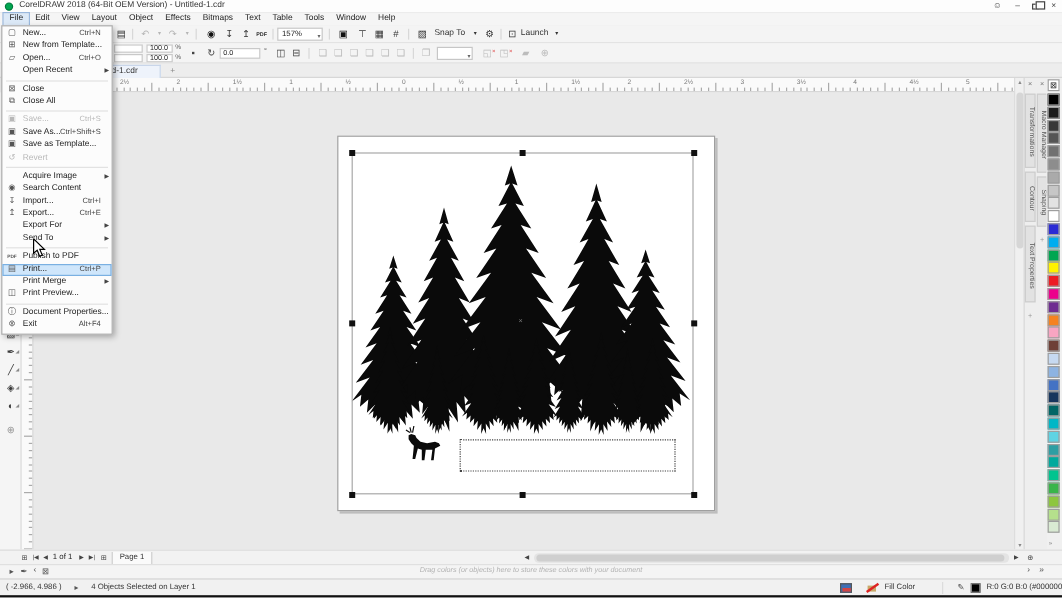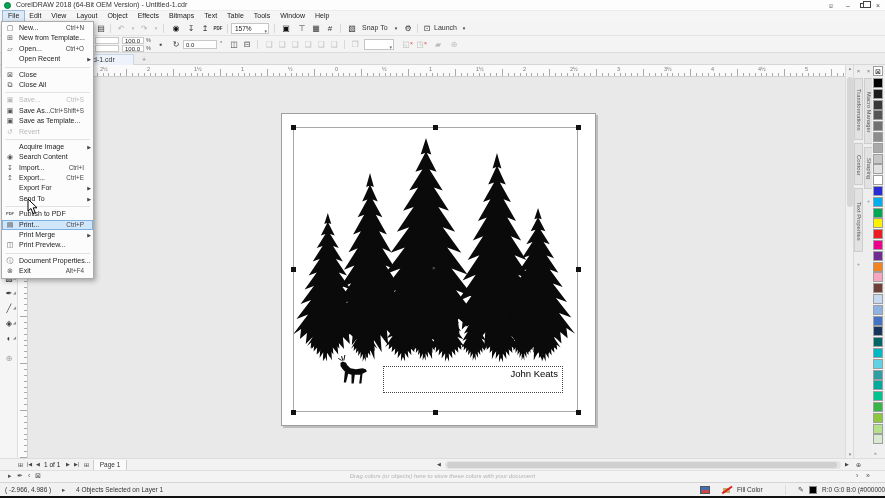--- a/index.html
+++ b/index.html
@@ -490,21 +490,20 @@
         <div class="handle" style="left: 547.5px; top: 47.5px;"></div>
         <div class="handle" style="left: 262.5px; top: 190px;"></div>
         <div class="handle" style="left: 547.5px; top: 190px;"></div>
         <div class="handle" style="left: 262.5px; top: 332.5px;"></div>
         <div class="handle" style="left: 405px; top: 332.5px;"></div>
         <div class="handle" style="left: 547.5px; top: 332.5px;"></div>
       </div>
     <div class="centermark">×</div>
 
     <div class="quote">
-      <div>John Keats</div>
     </div>
   </div>
 
   <div class="vscroll">
     <span class="arr" style="top:1px">▲</span>
     <div class="vthumb"></div>
     <span class="arr" style="bottom:1px">▼</span>
   </div>
 
   <div class="dockers" id="dockers">

